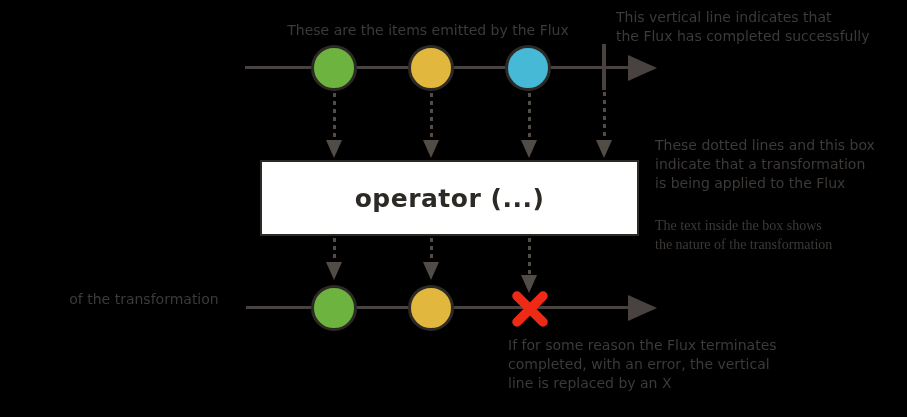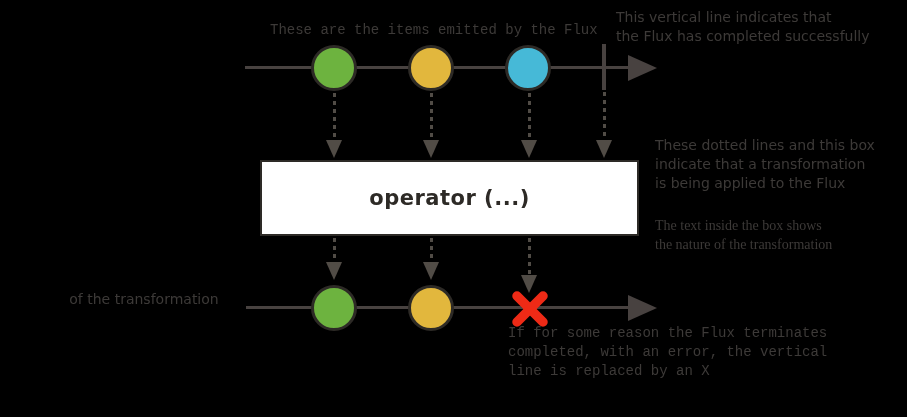--- a/index.html
+++ b/index.html
@@ -71,33 +71,33 @@
   .operator-box {
     position: absolute;
     left: 260px; top: 160px; width: 379px; height: 76px;
     box-sizing: border-box;
     background: var(--box-bg);
     border: 2px solid var(--box-border);
     display: flex; align-items: center; justify-content: center;
   }
   .operator-label {
     color: var(--box-text);
-    font-size: 21px;
+    font-size: 25px;
     font-weight: bold;
     letter-spacing: 0.5px;
   }
   .x-icon { position: absolute; left: 511px; top: 290px; }
 </style>
 </head>
 <body>
 
 <div class="stage">
 
 
-  <div class="annotation center" style="left:270px; top:21px; width:316px;font-family:Liberation Mono, monospace;">
+  <div class="annotation center" style="left:270px; top:21px; width:316px;">
     <div class="ln">These are the items emitted by the Flux</div>
   </div>
 
   <div class="annotation" style="left:581px; top:8px;margin-left:35px;">
     <div class="ln">This vertical line indicates that</div>
     <div class="ln">the Flux has completed successfully</div>
   </div>
 
   <div class="annotation" style="left:655px; top:136px;">
     <div class="ln">These dotted lines and this box</div>
@@ -107,21 +107,21 @@
 
   <div class="annotation" style="left:655px; top:216px;font-family:Liberation Serif, serif;">
     <div class="ln">The text inside the box shows</div>
     <div class="ln">the nature of the transformation</div>
   </div>
 
   <div class="annotation center" style="left:29px; top:290px; width:230px;">
     <div class="ln">of the transformation</div>
   </div>
 
-  <div class="annotation" style="left:508px; top:324px;font-family:Liberation Mono, monospace;">
+  <div class="annotation" style="left:508px; top:336px;">
     <div class="ln">If for some reason the Flux terminates</div>
     <div class="ln">completed, with an error, the vertical</div>
     <div class="ln">line is replaced by an X</div>
   </div>
 
   <div class="hline" style="left:245px; top:66px; width:387px;"></div>
   <div class="arrow-right" style="left:628px; top:55px;"></div>
   <div class="vline" style="left:602px; top:44px; height:46px;"></div>
   <div class="marble green" style="left:311px; top:45px;"></div>
   <div class="marble yellow" style="left:408px; top:45px;"></div>

